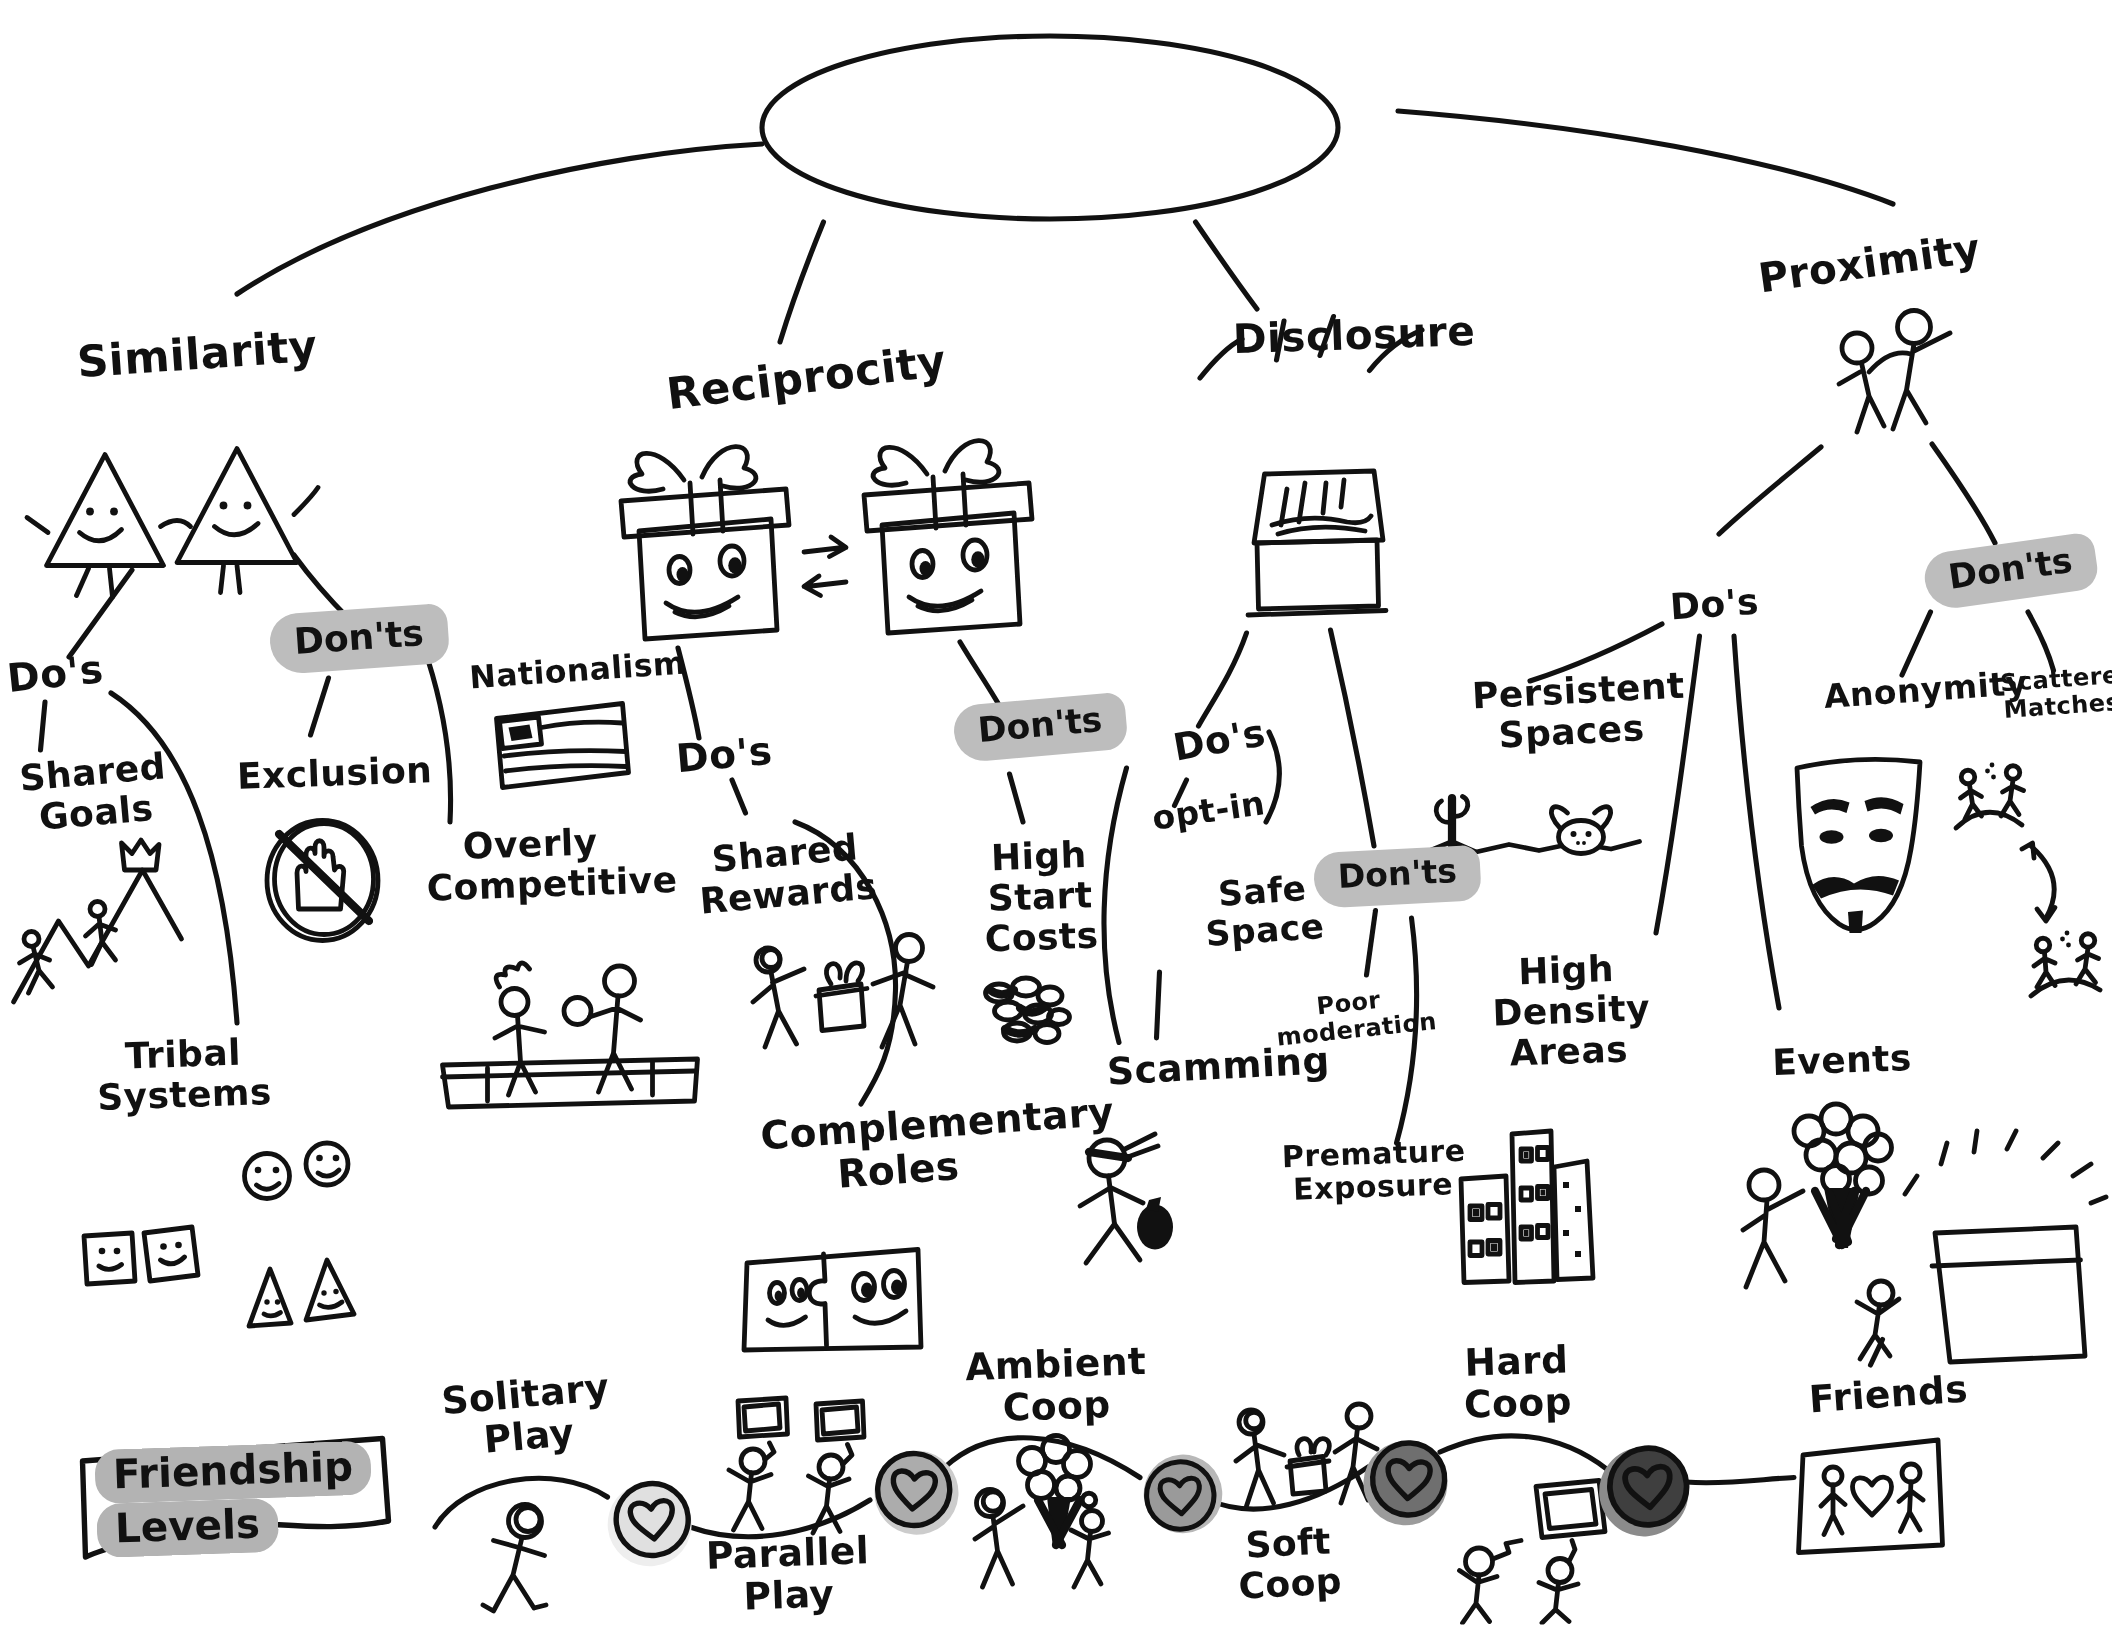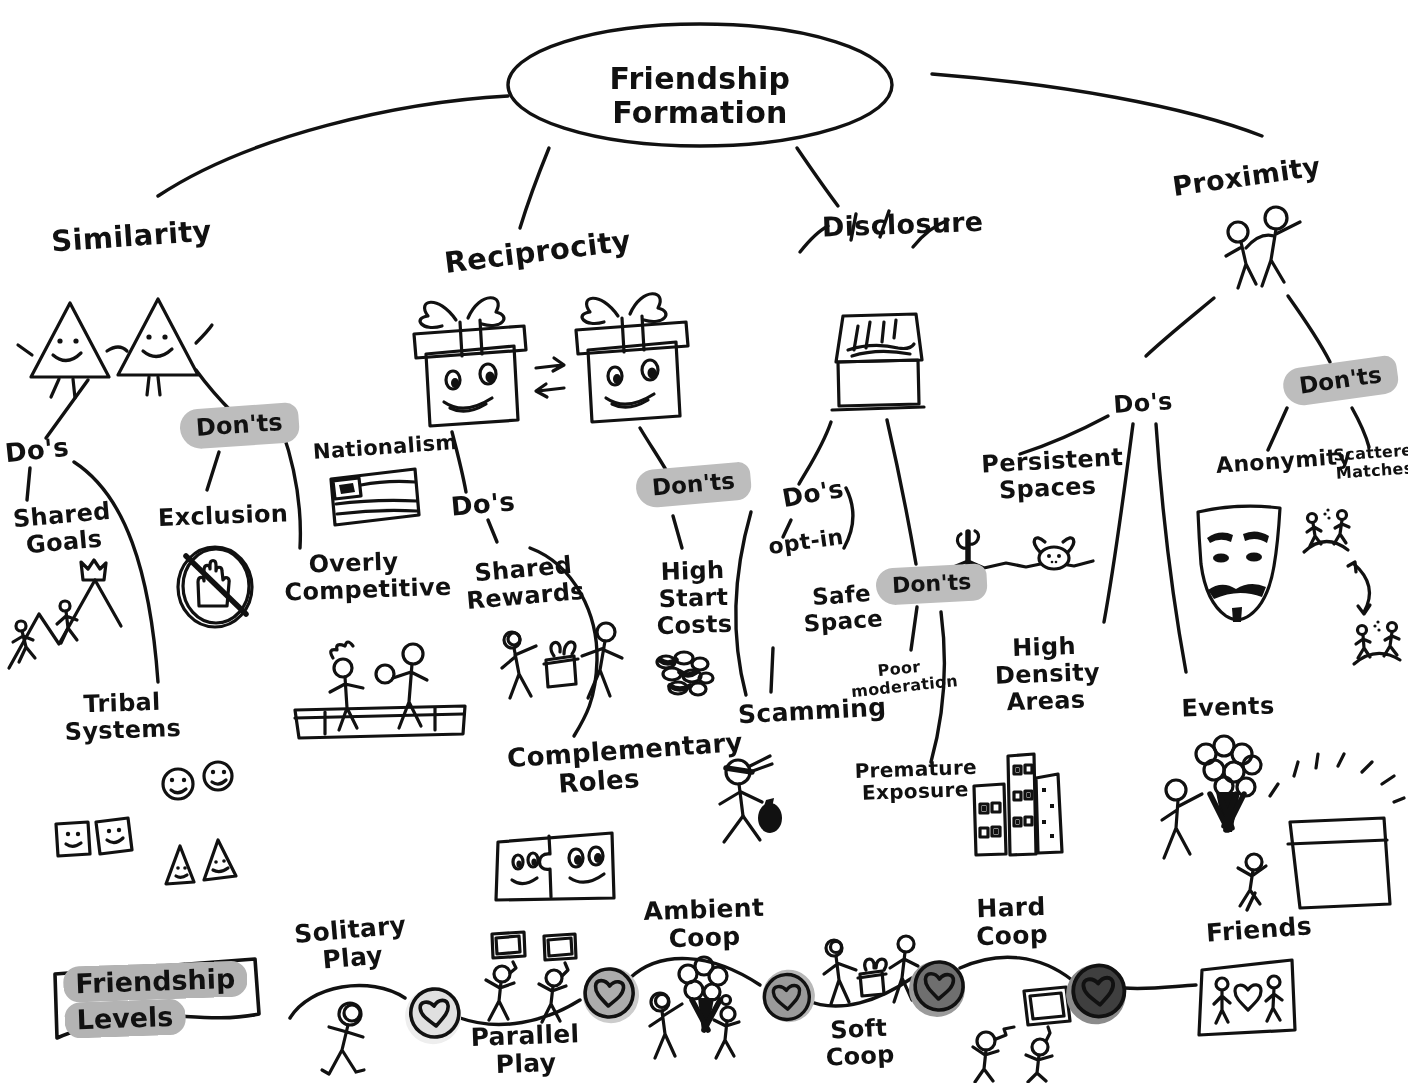--- a/index.html
+++ b/index.html
@@ -427,21 +427,20 @@
     </svg>
   </div>
   <div class="badge" style="left:1066px;top:958px;transform:rotate(-5deg)">
     <svg width="66" height="66" viewBox="0 0 62 62">
       <circle class="halo" cx="28" cy="34" r="28" fill="#8b8b8b"></circle>
       <circle class="ring" cx="31" cy="31" r="24" fill="#3f3f3f"></circle>
       <path class="heart" d="M31 44 C21 35 17 31 17 25 C17 18 26 17 31 24 C36 17 45 18 45 25 C45 31 41 35 31 44 Z"></path>
     </svg>
   </div>
 
-  <div class="lbl" style="left:540px;top:62px;width:320px;font-size:30px;">Friendship Formation</div>
 
   <div class="lbl" style="left:44px;top:220px;width:175px;font-size:29px;transform:rotate(-4deg)">Similarity</div>
   <div class="lbl" style="left:2px;top:436px;width:70px;font-size:26px;transform:rotate(-6deg)">Do's</div>
   <div class="lbl" style="left:8px;top:502px;width:110px;font-size:24px;transform:rotate(-5deg)">Shared Goals</div>
   <div class="lbl" style="left:60px;top:690px;width:125px;font-size:24px;transform:rotate(-2deg)">Tribal Systems</div>
   <div class="blob" style="left:180px;top:406px;font-size:24px;transform:rotate(-4deg)">Don'ts</div>
   <div class="lbl" style="left:158px;top:503px;width:110px;font-size:24px;transform:rotate(-2deg)">Exclusion</div>
   <div class="lbl" style="left:313px;top:437px;width:115px;font-size:21px;transform:rotate(-4deg)">Nationalism</div>
   <div class="lbl" style="left:284px;top:550px;width:140px;font-size:24px;transform:rotate(-2deg)">Overly Competitive</div>
 

